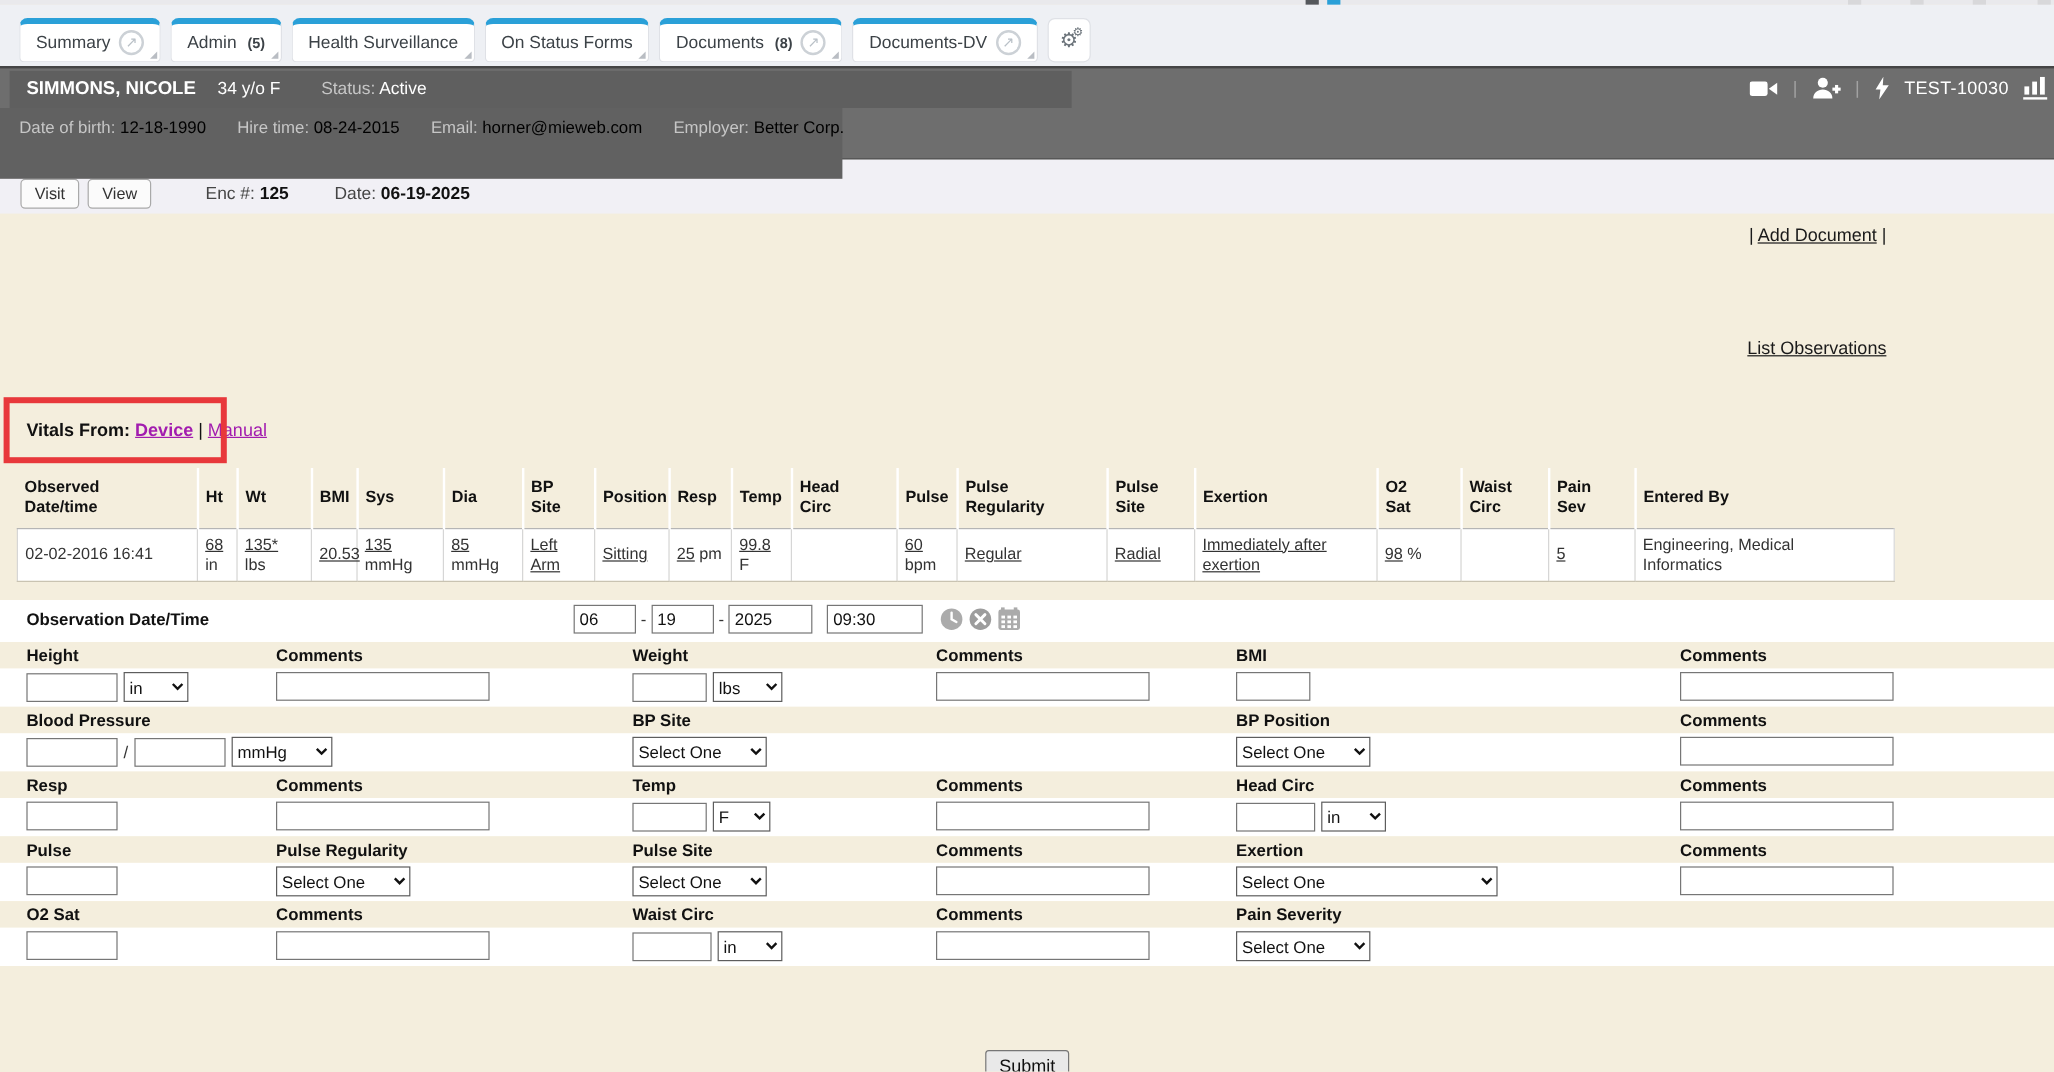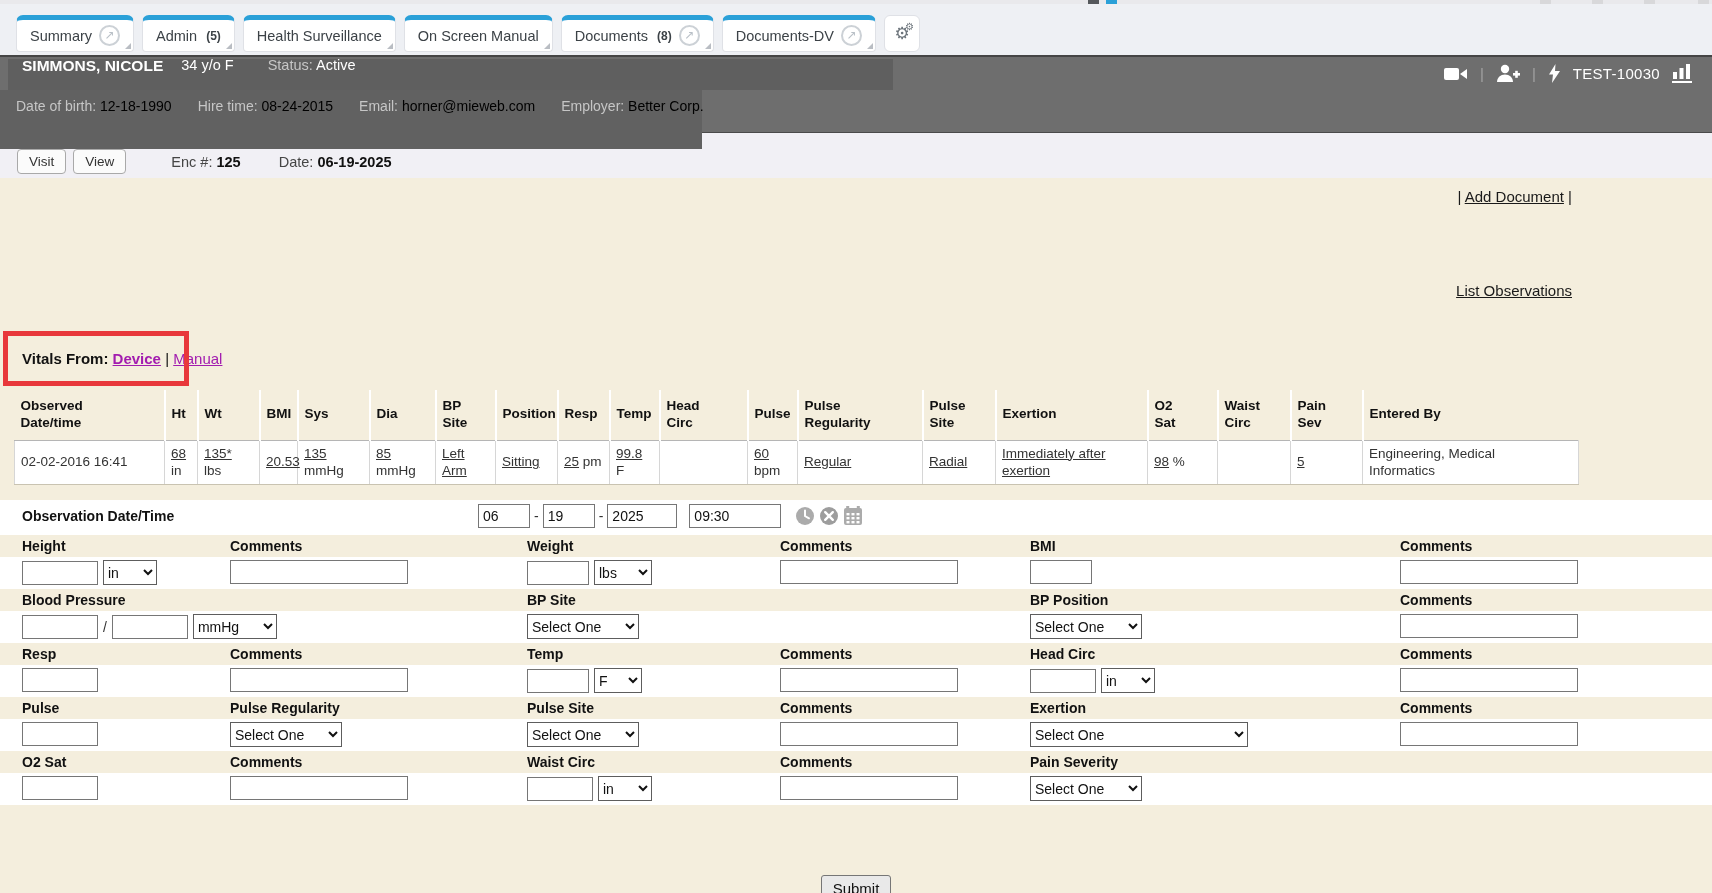--- a/index.html
+++ b/index.html
@@ -43,21 +43,21 @@
     position:absolute; left:-8px; right:-8px; top:-6px; bottom:-15px;
     border:5px solid #e8383b; z-index:60; pointer-events:none;
   }
   
   .band {
     height:78px; background:#6e6e6e; border-top:2px solid #454545;
     border-bottom:1px solid #4a4a4a; position:relative; color:#fff;
   }
   .band .darkblock1 { position:absolute; left:8px; top:2px; width:885px; height:31px; background:#5f5f5f; }
   .band .darkblock2 { position:absolute; left:0; top:33px; width:702px; height:59px; background:#616161; z-index:2; }
-  .band .row1 { position:relative; z-index:3; height:33px; display:flex; padding:0 20px 0 22px; }
+  .band .row1 { position:relative; z-index:3; height:33px; display:flex; align-items:center; padding:0 6px 0 22px; }
   .band .row2 { position:relative; z-index:3; height:32px; display:flex; align-items:center; padding:0 14px 0 16px; font-size:14px; }
   .pname { font-weight:bold; font-size:15.5px; }
   .pagesex { margin-left:18px; font-size:14.5px; }
   .lbl { color:#c6c6c6; }
   .val { color:#000000; font-weight:normal; }
   .row1 .status { margin-left:34px; font-size:14.5px; }
   .band .spacer { flex:1; }
   .bandicons { display:flex; align-items:center; gap:12px; }
   .bandsep { color:#a2a2a2; font-size:15px; }
   .icn { display:inline-flex; align-items:center; }
@@ -118,21 +118,21 @@
     border:1px solid #767676; height:24px; font-size:14px; padding:0 4px; background:#fff;
     font-family:"Liberation Sans", sans-serif; color:#111;
   }
   select {
     border:1px solid #5d5d5d; height:25px; font-size:14px; background:#fff; color:#111;
     font-family:"Liberation Sans", sans-serif;
   }
   .w-num{width:76px}.w-sm{width:62px}.w-med{width:66px}.w-comments{width:178px}
   .w-in{width:54px}.w-lbs{width:58px}.w-mmhg{width:84px}.w-f{width:48px}
   .w-sel{width:112px}.w-selw{width:218px}
-  .w-d2{width:52px}.w-d4{width:70px}.w-time{width:92px}
+  .w-d2{width:52px}.w-d4{width:70px}.w-time{width:80px}
   .slash { font-size:14px; color:#333; }
   .dticons { display:flex; align-items:center; gap:4px; margin-left:10px; }
   .dticons .ic { cursor:pointer; display:inline-flex; }
   
   .devicebox {
     position:absolute; top:630px; left:565px; width:497px; height:58px;
     border:5px solid #e8383b; display:flex; align-items:center; justify-content:center; gap:9px;
   }
   .gbtn {
     background:#e9e9e9; border:1px solid #767676; border-radius:3px; font-size:15px; color:#111;
@@ -159,21 +159,21 @@
     <span class="ext-ic">↗</span>
   </div>
   <div class="tab">
     <span>Admin</span>
     <span class="cnt">(5)</span>
   </div>
   <div class="tab">
     <span>Health Surveillance</span>
   </div>
   <div class="tab">
-    <span>On Screen Manual</span>
+    <span>On Status Forms</span>
   </div>
   <div class="tab">
     <span>Documents</span>
     <span class="cnt">(8)</span>
     <span class="ext-ic">↗</span>
   </div>
   <div class="tab">
     <span>Documents-DV</span>
     <span class="ext-ic">↗</span>
   </div>

